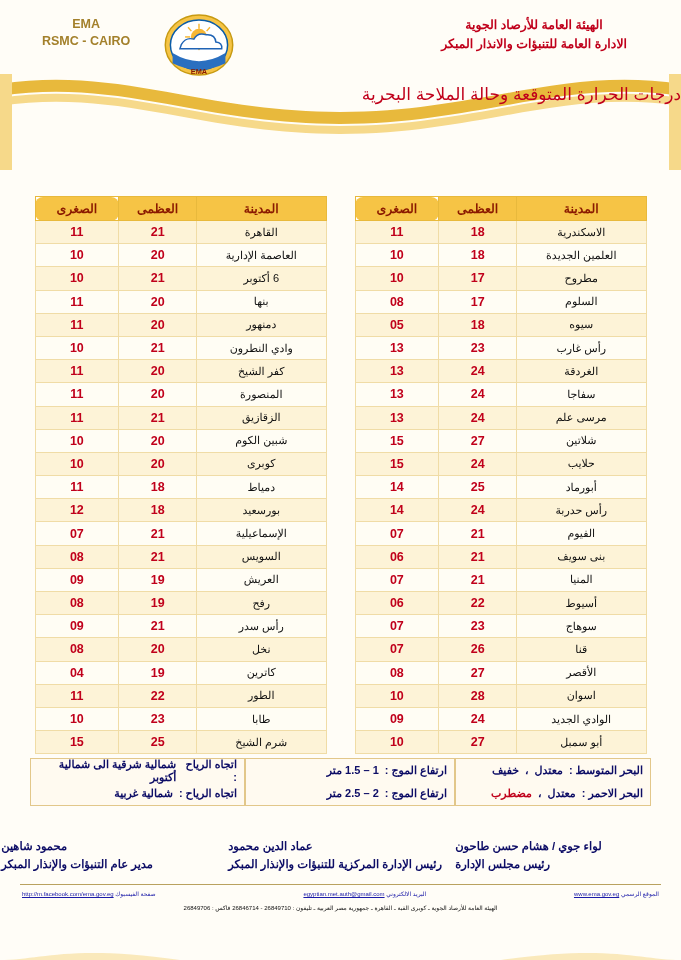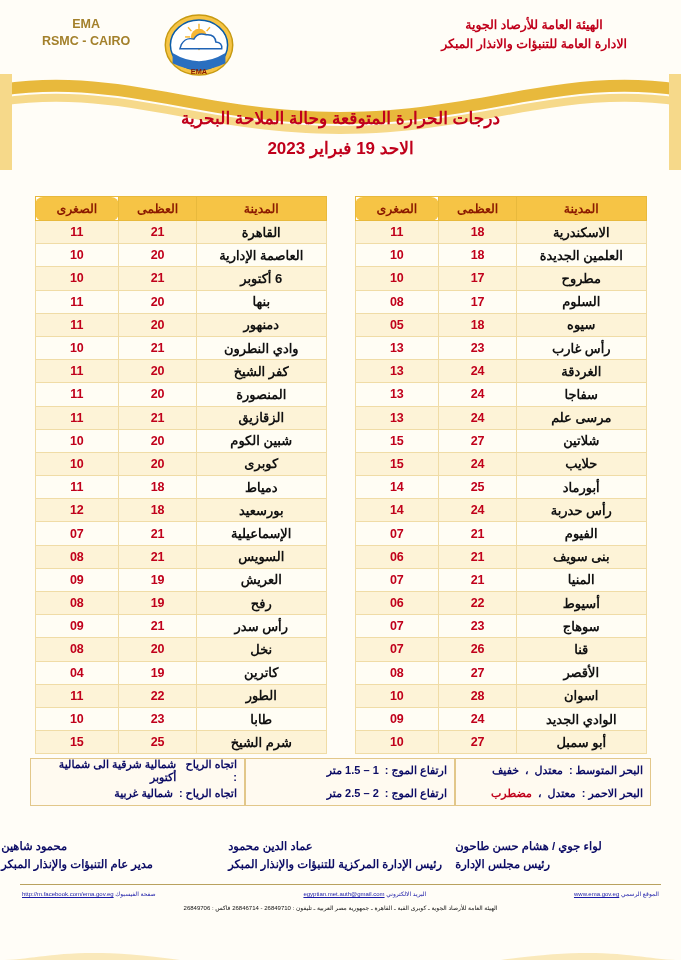--- a/index.html
+++ b/index.html
@@ -51,26 +51,25 @@
     width: 74px; height: 66px;
   }
   
   .swoosh {
     position: absolute;
     left: 0; top: 74px;
     width: 681px; height: 96px;
   }
   .title-block {
     position: absolute;
-    left: 0; top: 108px;
+    left: 0; top: 84px;
     width: 681px;
-    text-align: center;
     direction: rtl;
     color: #c0001b;
-    font-weight: bold;
+    font-weight: normal;
     z-index: 5;
   }
   .title-1 { font-size: 17px; letter-spacing: 0; }
   .title-2 { font-size: 17px; margin-top: 9px; }
 
   
   .tables {
     position: absolute;
     top: 196px; left: 0;
     width: 681px;
@@ -100,23 +99,23 @@
   table.fc th.max  { width: 78px; }
   table.fc th.min  { width: 84px; border-radius: 8px; }
   table.fc td {
     font-size: 12px;
     height: 23.2px;
     border: 1px solid #f0dca6;
     text-align: center;
     padding: 1px 4px;
   }
   table.fc td.city {
-    font-weight: bold;
+    font-weight: normal;
     color: #111;
-    font-size: 13px;
+    font-size: 11px;
   }
   table.fc td.num {
     font-weight: bold;
     color: #c0001b;
     font-size: 12.5px;
   }
   table.fc tr:nth-child(odd) td { background: #fdf3d7; }
   table.fc tr:nth-child(even) td { background: #fffdf4; }
 
   
@@ -243,21 +242,20 @@
 
   <svg class="swoosh" viewBox="0 0 681 96" preserveAspectRatio="none">
     <path d="M0 10 C120 -8 200 38 340 38 C480 38 560 -8 681 10 L681 22 C560 4 480 50 340 50 C200 50 120 4 0 22 Z" fill="#e8b93c"></path>
     <path d="M0 24 C120 6 200 52 340 52 C480 52 560 6 681 24 L681 32 C560 14 480 60 340 60 C200 60 120 14 0 32 Z" fill="#f6d98a"></path>
     <rect x="0" y="0" width="12" height="96" fill="#f6d98a"></rect>
     <rect x="669" y="0" width="12" height="96" fill="#f6d98a"></rect>
   </svg>
 
   <div class="title-block">
     <div class="title-1">درجات الحرارة المتوقعة وحالة الملاحة البحرية</div>
-    <div class="title-2">الاحد 19 فبراير 2023</div>
   </div>
 
   <div class="tables">
     <table class="fc">
       <thead>
         <tr>
           <th class="city">المدينة</th>
           <th class="max">العظمى</th>
           <th class="min">الصغرى</th>
         </tr>

